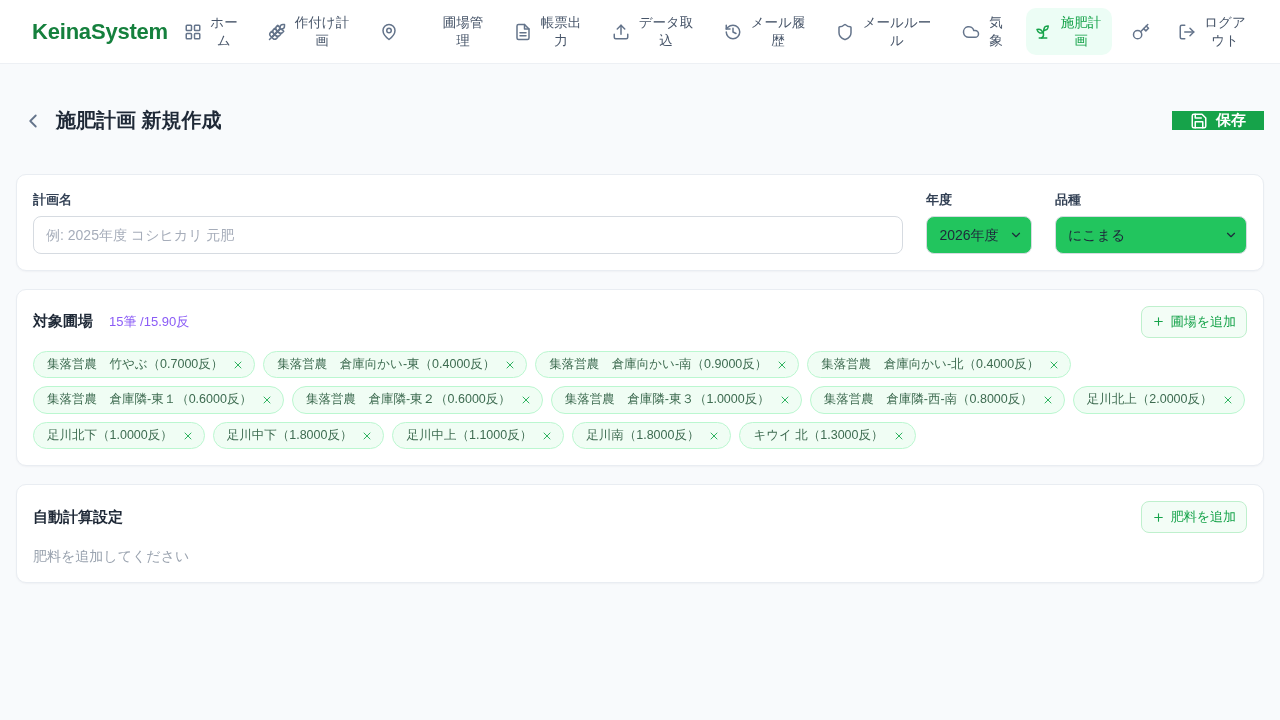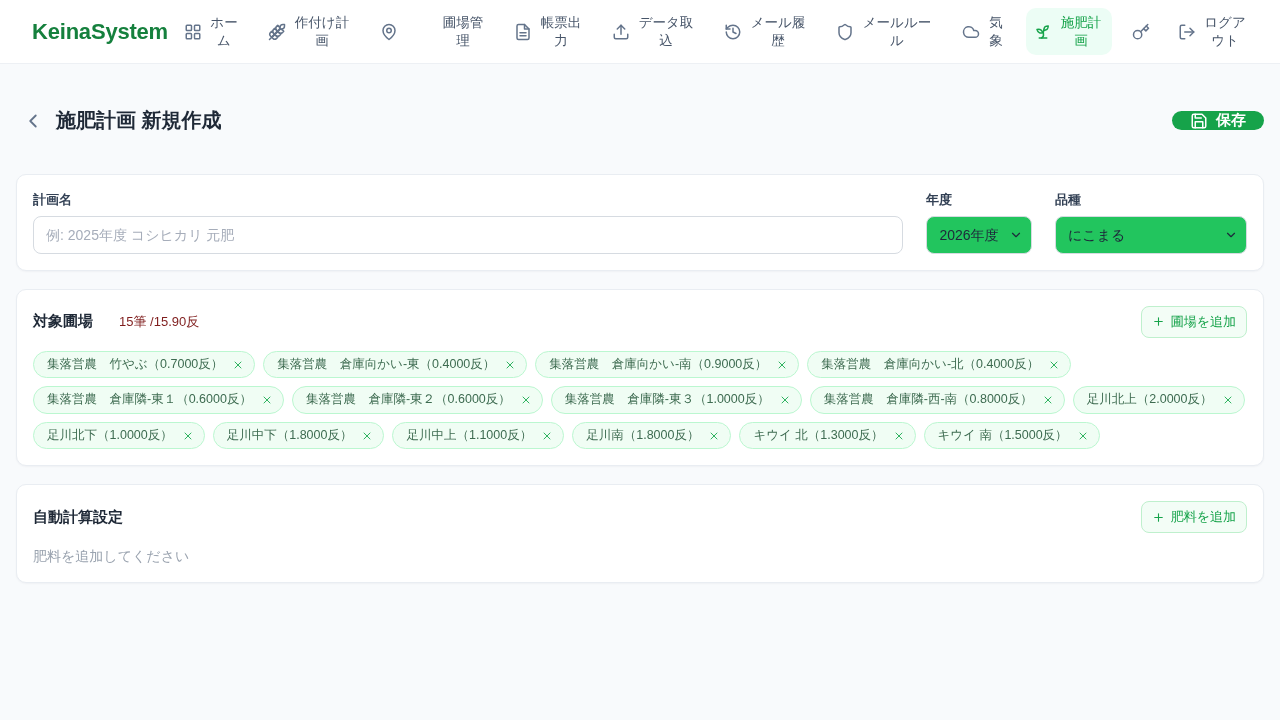--- a/index.html
+++ b/index.html
@@ -41,21 +41,21 @@
   
   .page { padding:0 16px; }
   .page-head { display:flex; align-items:center; margin:30px 0 26px; }
   .back-btn {
     width:22px; height:22px; color:#64748b; cursor:pointer;
     margin:0 12px 0 6px; flex:none;
   }
   .page-title { font-size:20px; font-weight:700; color:#1f2937; }
   .save-btn {
     margin-left:auto; display:flex; align-items:center; gap:8px;
-    background:#16a34a; color:#ffffff; border:none; border-radius:16px;
+    background:#16a34a; color:#ffffff; border:none; border-radius:0;
     padding:0 18px; font-size:15px; font-weight:600; cursor:pointer;
     font-family:inherit;
   }
   .save-icon { width:18px; height:18px; }
 
   .card {
     background:#ffffff; border:1px solid #e9edf2; border-radius:10px;
     padding:16px; margin-bottom:18px;
     box-shadow:0 1px 2px rgba(16,24,40,.04);
   }
@@ -84,21 +84,21 @@
   }
   .select-wrap select.centered { text-align:center; padding-left:6px; }
   .caret {
     position:absolute; right:9px; top:50%; transform:translateY(-50%);
     width:14px; height:14px; color:#1e293b; pointer-events:none;
   }
 
   
   .sec-head { display:flex; align-items:center; }
   .sec-title { font-size:15px; font-weight:700; color:#1f2937; }
-  .sec-count { font-size:13px; color:#7f1d1d; margin-left:26px; }
+  .sec-count { font-size:13px; color:#8b5cf6; margin-left:16px; }
   .add-btn {
     margin-left:auto; display:flex; align-items:center; gap:6px;
     background:#f3fdf6; color:#16a34a; border:1px solid #bff0cd;
     border-radius:8px; padding:6px 10px; font-size:13px; cursor:pointer;
     font-family:inherit;
   }
   .plus-icon { width:13px; height:13px; }
 
   .chips { display:flex; flex-wrap:wrap; gap:8px; margin-top:13px; }
   .chip {
@@ -452,29 +452,20 @@
         <span class="chip">
           <span class="chip-label">キウイ 北（1.3000反）</span>
           <span class="chip-x">
             <svg viewBox="0 0 24 24" width="100%" height="100%" fill="none" stroke="currentColor" stroke-width="2" stroke-linecap="round" stroke-linejoin="round">
               <path d="M18 6 6 18"></path>
               <path d="m6 6 12 12"></path>
             </svg>
           </span>
         </span>
 
-        <span class="chip">
-          <span class="chip-label">キウイ 南（1.5000反）</span>
-          <span class="chip-x">
-            <svg viewBox="0 0 24 24" width="100%" height="100%" fill="none" stroke="currentColor" stroke-width="2" stroke-linecap="round" stroke-linejoin="round">
-              <path d="M18 6 6 18"></path>
-              <path d="m6 6 12 12"></path>
-            </svg>
-          </span>
-        </span>
       </div>
   </section>
 
   <section class="card">
     <div class="sec-head">
       <span class="sec-title">自動計算設定</span>
       <button class="add-btn">
         <span class="plus-icon">
             <svg viewBox="0 0 24 24" width="100%" height="100%" fill="none" stroke="currentColor" stroke-width="2" stroke-linecap="round" stroke-linejoin="round">
               <path d="M12 5v14"></path>

